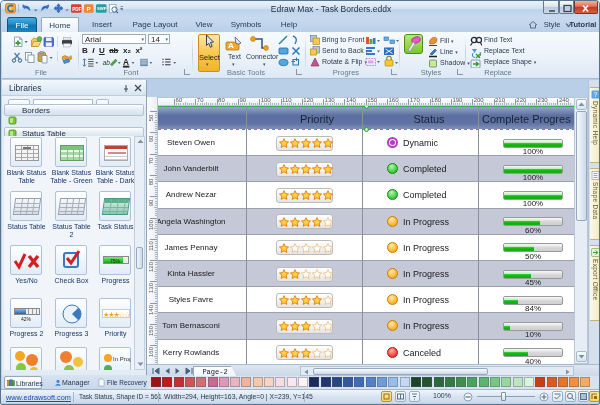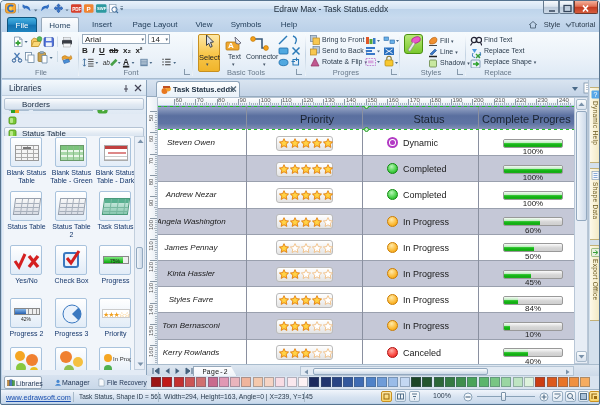--- a/index.html
+++ b/index.html
@@ -55,21 +55,21 @@
 
 #hruler { left:157px; top:96px; width:416px; height:8px; background:linear-gradient(#fdfdfe,#e9eff5); border-top:1px solid #b6c4d2; }
 #vruler { left:146px; top:96px; width:11px; height:267px; background:linear-gradient(90deg,#fdfdfe,#e9eff5); border-right:1px solid #b6c4d2; }
 #corner { left:146px; top:96px; width:11px; height:8px; background:#eef3f8; border-right:1px solid #c6d2de; border-bottom:1px solid #c6d2de; }
 #page { left:157px; top:105px; width:416px; height:258px; background:#fff; overflow:hidden; }
 
 #thead { position:absolute; left:0; top:0px; width:430px; height:23px;
   background:linear-gradient(#96a5c6, #5a6f9f 40%, #5f74a4 75%, #8391b7); border-top:1px solid #6a7b9a; }
 .hcell { position:absolute; top:0; height:23px; font-size:11px; color:#1a2330; line-height:24px; }
 .trow { position:absolute; left:0; width:430px; height:26.2px; }
-.rname { position:absolute; left:-27px; width:120px; top:0; height:26px; line-height:26px; font-size:8px; color:#1a1a1a; text-align:center;font-style:italic; }
+.rname { position:absolute; left:-27px; width:120px; top:0; height:26px; line-height:26px; font-size:8px; color:#1a1a1a; text-align:center; }
 .stars { position:absolute; left:118px; top:5.5px; width:57px; height:15px; background:linear-gradient(#ffffff,#e4e4e4); border:1px solid #bbb; border-radius:3px; }
 .scircle { position:absolute; left:229px; top:7px; width:11px; height:11px; border-radius:50%; }
 .stext { position:absolute; left:245px; top:0; height:26px; line-height:26px; font-size:9px; color:#1a1a1a; }
 .pbar { position:absolute; left:345px; top:8.5px; width:60px; height:9px; border:1px solid #999; border-radius:2px; background:linear-gradient(#fbfbfb,#d6d6d6 55%,#cfcfcf); overflow:hidden; }
 .pfill { position:absolute; left:0; top:0; height:7px; background:linear-gradient(#f4fcf4 0%,#c2ecc2 36%,#1fc01f 52%,#0fa80f 88%,#23b823 100%); }
 .ptext { position:absolute; left:345px; top:17px; width:60px; text-align:center; font-size:8px; color:#1a1a1a; }
 .cline { position:absolute; top:0; width:1px; background:#8a90a0; }
 
 #vscroll { left:573px; top:96px; width:14px; height:267px; background:#e7edf5; border:1px solid #b9c7d7; }
 .varrow { position:absolute; left:1px; width:11px; height:11px; background:linear-gradient(#fafcfd,#d8e2ee); border:1px solid #a8bacb; border-radius:2px; font-size:6px; color:#556878; text-align:center; line-height:11px; }
@@ -109,21 +109,21 @@
     <rect x="79" y="1.2" width="9.5" height="8.6" rx="1.4" fill="#ef8432"></rect>
     <text x="81.6" y="8" font-size="6.2" fill="#fff" font-family="Liberation Sans" font-weight="bold">P</text>
     <rect x="91" y="1.2" width="10.5" height="8.6" rx="1.4" fill="#2d9aa0"></rect>
     <text x="91.9" y="7.4" font-size="4.2" fill="#fff" font-family="Liberation Sans" font-weight="bold">SWF</text>
     <rect x="104.5" y="1.5" width="6.5" height="8" fill="#fbfcfe" stroke="#8aa0b4" stroke-width="0.7"></rect>
     <circle cx="109.5" cy="6.5" r="2.6" fill="none" stroke="#3a6a9a" stroke-width="0.9"></circle>
     <line x1="111.3" y1="8.3" x2="113" y2="10" stroke="#3a6a9a" stroke-width="1.1"></line>
     <path d="M115.5 3.5 h 2.6 M115.5 5.5 l 1.3 1.6 1.3 -1.6 z" stroke="#5a7288" stroke-width="0.7" fill="#5a7288"></path>
   </svg>
 
-  <div id="title" class="abs">Edraw Max - Task Status.eddx</div>
+  <div id="title" class="abs">Edraw Max - Task Borders.eddx</div>
   <div id="btnmin" class="abs"><svg width="22" height="12">
         <line x1="5" y1="8" x2="11" y2="8" stroke="#33445a" stroke-width="1.6"></line>
       </svg></div>
   <div id="btnmax" class="abs"><svg width="22" height="12">
         <rect x="4" y="2.5" width="7" height="6" fill="none" stroke="#33445a" stroke-width="1.3"></rect>
       </svg></div>
   <div id="btncls" class="abs"><svg width="22" height="12">
         <path d="M8 2.5 L13 8.5 M13 2.5 L8 8.5" stroke="#fff" stroke-width="1.6"></path>
       </svg></div>
 
@@ -135,21 +135,21 @@
   <div class="rtab" style="left:190px;width:26px;">View</div>
   <div class="rtab" style="left:224px;width:42px;">Symbols</div>
   <div class="rtab" style="left:274px;width:28px;">Help</div>
   <svg class="abs" style="left:527px;top:19px" width="10" height="9">
       <path d="M1 5 L5 1.5 L9 5 M2.5 4.5 V 8 H 7.5 V 4.5" fill="none" stroke="#5a6e82" stroke-width="1"></path>
     </svg>
   <div class="rtab" style="left:539px;width:24px;color:#2a3b4c;font-size:7.5px;">Style</div>
   <svg class="abs" style="left:564px;top:21px" width="7" height="6">
       <path d="M1 1.5 L3.5 4.5 L6 1.5" fill="none" stroke="#5a6e82" stroke-width="1.2"></path>
     </svg>
-  <div class="rtab" style="left:567px;width:30px;color:#2a3b4c;font-size:7.5px;">Tutorial</div>
+  <div class="rtab" style="left:567px;width:30px;color:#2a3b4c;font-size:7.5px;font-weight:bold;">Tutorial</div>
 
   <div id="ribbon" class="abs"></div>
 
   <svg class="abs" style="left:10px;top:35px" width="62" height="30" viewBox="0 0 62 30">
 
     <path d="M3.5 1 h5 l2.5 2.5 v7 h-7.5 z" fill="#fdfdfd" stroke="#7a92a8" stroke-width="0.8"></path>
     <path d="M8.5 1 l2.5 2.5 h-2.5 z" fill="#c8d8e8" stroke="#7a92a8" stroke-width="0.6"></path>
     <path d="M7 4.5 v5 M4.5 7 h5" stroke="#3aa43a" stroke-width="1.8"></path>
     <path d="M13.5 5 l1.6 2 l1.6 -2 z" fill="#4a6a88"></path>
 
@@ -327,21 +327,21 @@
       <svg style="position:absolute;right:2px;top:4px" width="6" height="5">
           <path d="M1 1 l2 2.5 l2 -2.5 z" fill="#5a7288"></path>
         </svg>
     </div>
     <div class="abs" style="left:94px;top:19px;width:13px;height:12px;background:linear-gradient(#fcfdfe,#e4ecf5);border:1px solid #a8bcd0;border-radius:2px;">
       <svg width="11" height="10" viewBox="0 0 11 10">
           <rect x="0.5" y="0.5" width="10" height="9" rx="2" fill="#48a838"></rect>
           <path d="M3 5 h4 M5.5 3 L8 5 L5.5 7" stroke="#fff" stroke-width="1.2" fill="none"></path>
         </svg>
     </div>
-    <div class="lp-secthead" style="top:18px;">Borders</div>
+    <div class="lp-secthead" style="top:24px;">Borders</div>
     <div class="lp-secthead" style="top:47px;">Status Table</div>
     <svg class="abs" style="left:6px;top:36px" width="9" height="9">
         <rect x="1" y="1" width="7" height="7" rx="1.5" fill="#7ac838" stroke="#4a9010" stroke-width="0.8"></rect>
         <rect x="2" y="2" width="3" height="5" rx="1" fill="#b8e888"></rect>
       </svg>
     <svg class="abs" style="left:6px;top:49px" width="9" height="9">
         <rect x="1" y="1" width="7" height="7" rx="1.5" fill="#7ac838" stroke="#4a9010" stroke-width="0.8"></rect>
         <rect x="2" y="2" width="3" height="5" rx="1" fill="#b8e888"></rect>
       </svg>
     <div id="lp-items">
@@ -497,40 +497,20 @@
     <svg class="abs" style="left:52px;top:4px" width="8" height="8" viewBox="0 0 10 9">
         <circle cx="5" cy="2.5" r="2" fill="#4888d0"></circle>
         <path d="M1 8 q 4 -5 8 0 z" fill="#4888d0"></path>
       </svg>
     <div class="ltab" style="left:95px;width:48px;padding-left:10px;font-size:6.5px;">File Recovery</div>
     <svg class="abs" style="left:96px;top:3px" width="7" height="9" viewBox="0 0 8 9">
         <path d="M1 0.5 h4 l2 2 v6 h-6 z" fill="#f8fafc" stroke="#8aa0b4" stroke-width="0.7"></path>
       </svg>
   </div>
 
-  <div id="doctabs" class="abs">
-    <div id="doctab">
-        <span style="position:absolute;left:16px;top:3px;font-size:7.5px;">Task Status.eddx</span>
-      <svg style="position:absolute;left:4px;top:3px" width="11" height="10" viewBox="0 0 11 10">
-          <circle cx="3.5" cy="6" r="3" fill="#e87820"></circle>
-          <circle cx="7.5" cy="4" r="2.4" fill="#f0a030"></circle>
-          <rect x="2" y="1" width="7" height="2" fill="#c05020"></rect>
-        </svg>
-    </div>
-    <svg style="position:absolute;left:82px;top:5px" width="9" height="8">
-        <path d="M2 1.5 L7 6.5 M7 1.5 L2 6.5" stroke="#546878" stroke-width="1.2"></path>
-      </svg>
-    <svg style="position:absolute;left:424px;top:6px" width="8" height="6">
-        <path d="M1 1 l3 4 l3 -4 z" fill="#4a6a88"></path>
-      </svg>
-    <svg style="position:absolute;left:436px;top:2px" width="12" height="13" viewBox="0 0 12 13">
-        <rect x="1" y="1" width="8" height="10" fill="#fdfdfd" stroke="#7a92a8" stroke-width="0.8"></rect>
-        <path d="M3 3.5 h4 M3 5.5 h4 M3 7.5 h4" stroke="#9ab" stroke-width="0.7"></path>
-      </svg>
-  </div>
   <div id="corner" class="abs"></div>
   <div id="hruler" class="abs">
       <div style="position:absolute;left:16.0px;top:1px;width:1px;height:6px;background:#8a98a6;"></div>
       <div style="position:absolute;left:17.5px;top:-1px;font-size:6px;color:#555;">60</div>
       <div style="position:absolute;left:18.1px;bottom:0;width:1px;height:1.8px;background:#a8b4c0;"></div>
       <div style="position:absolute;left:20.3px;bottom:0;width:1px;height:1.8px;background:#a8b4c0;"></div>
       <div style="position:absolute;left:22.4px;bottom:0;width:1px;height:1.8px;background:#a8b4c0;"></div>
       <div style="position:absolute;left:24.5px;bottom:0;width:1px;height:1.8px;background:#a8b4c0;"></div>
       <div style="position:absolute;left:26.6px;bottom:0;width:1px;height:3px;background:#a8b4c0;"></div>
       <div style="position:absolute;left:28.8px;bottom:0;width:1px;height:1.8px;background:#a8b4c0;"></div>
@@ -899,20 +879,21 @@
         <div class="scircle" style="background:#fff;border:2.5px solid #b23ac4;">
           <div style="position:absolute;left:0.5px;top:0.5px;width:5px;height:5px;border-radius:50%;background:#b23ac4;"></div>
         </div>
         <div class="stext">Dynamic</div>
         <div class="pbar">
           <div class="pfill" style="width:60px;"></div>
         </div>
         <div class="ptext">100%</div>
       </div>
 <div class="trow" style="top:50.2px;background:#c5c8d7;border-bottom:1px solid #9aa0ae;">
+        <div class="rname">John Vanderbilt</div>
         <div class="stars">
           <svg style="position:absolute;left:2px;top:1.5px" width="10" height="10" viewBox="0 0 24 24">
             <path d="M12 1.5 L15.3 8.6 L23 9.6 L17.4 14.9 L18.9 22.6 L12 18.8 L5.1 22.6 L6.6 14.9 L1 9.6 L8.7 8.6 Z" fill="#ffb414" stroke="#e07d10" stroke-width="2"></path>
             <path d="M12 5 L14.2 9.8 L19.4 10.5 L15.6 14.1 L16.6 19.3 L12 16.7 L7.4 19.3 L8.4 14.1 L4.6 10.5 L9.8 9.8 Z" fill="#ffd24a"></path>
           </svg>
           <svg style="position:absolute;left:13px;top:1.5px" width="10" height="10" viewBox="0 0 24 24">
             <path d="M12 1.5 L15.3 8.6 L23 9.6 L17.4 14.9 L18.9 22.6 L12 18.8 L5.1 22.6 L6.6 14.9 L1 9.6 L8.7 8.6 Z" fill="#ffb414" stroke="#e07d10" stroke-width="2"></path>
             <path d="M12 5 L14.2 9.8 L19.4 10.5 L15.6 14.1 L16.6 19.3 L12 16.7 L7.4 19.3 L8.4 14.1 L4.6 10.5 L9.8 9.8 Z" fill="#ffd24a"></path>
           </svg>
           <svg style="position:absolute;left:24px;top:1.5px" width="10" height="10" viewBox="0 0 24 24">

